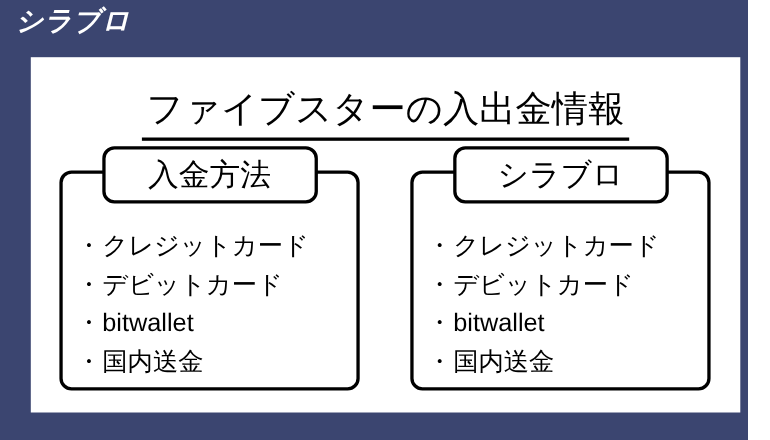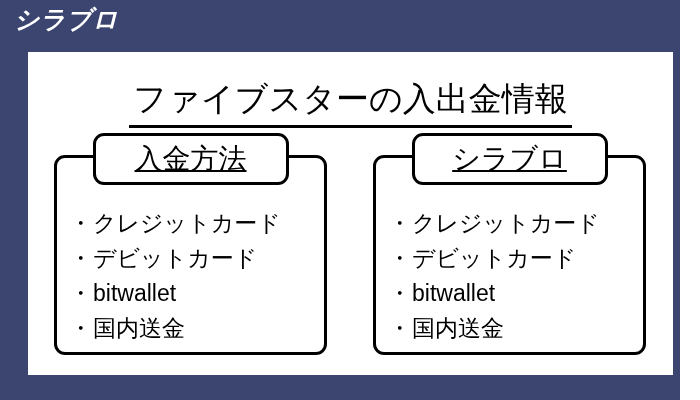--- a/index.html
+++ b/index.html
@@ -89,21 +89,20 @@
     width: 196px;
     height: 52px;
     border: 3px solid #000000;
     border-radius: 11px;
     background: #ffffff;
     box-sizing: border-box;
     display: flex;
     align-items: center;
     justify-content: center;
     z-index: 3;
-    text-decoration: underline;
   }
   .panel-badge-text {
     font-size: 28px;
     line-height: 1;
     color: #000000;
     white-space: nowrap;
   }
 
   
   .panel-list {

